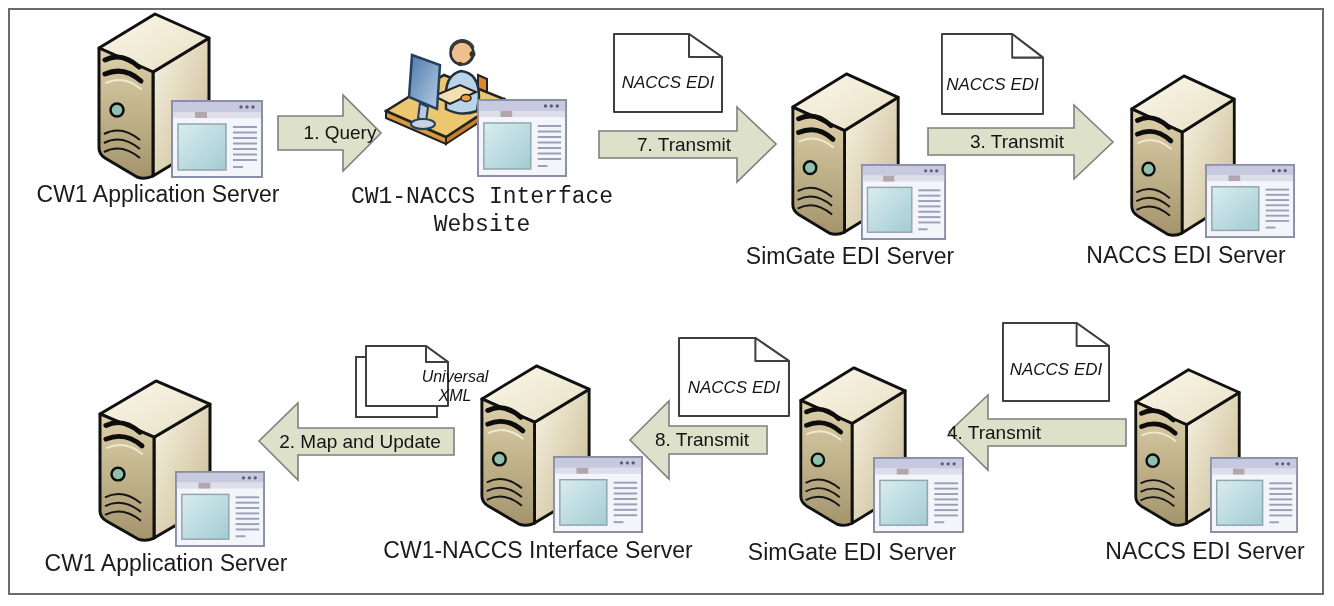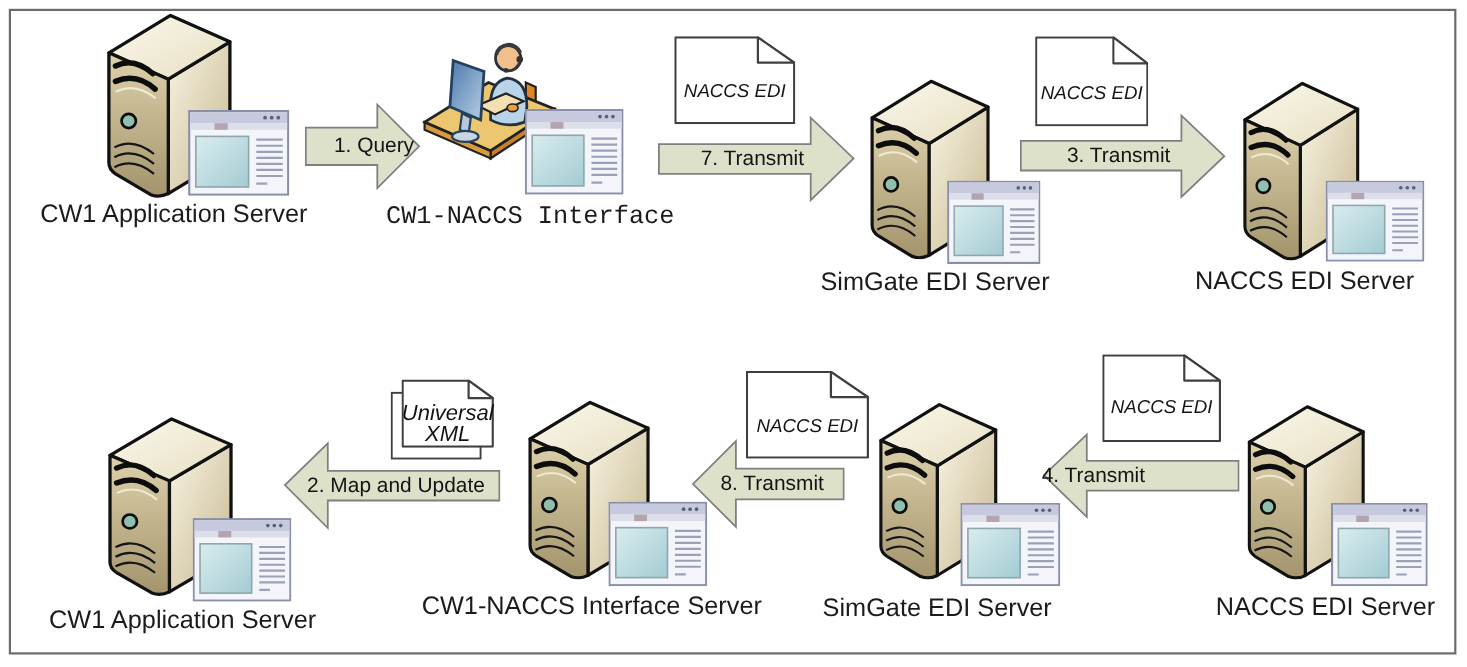--- a/index.html
+++ b/index.html
@@ -13,21 +13,21 @@
   }
   .node-label.two-line{text-align:center;line-height:28px;font-family:Liberation Mono, monospace;}
   .arrow-label{
     position:absolute;display:flex;align-items:center;justify-content:center;
     font-size:19px;color:#141414;white-space:nowrap;pointer-events:none;
   }
   .doc-label{
     position:absolute;display:flex;flex-direction:column;align-items:center;justify-content:center;
     font-size:17px;color:#141414;white-space:nowrap;line-height:20px;pointer-events:none;font-style:italic;
   }
-  .doc-label.small{font-size:20px;line-height:19px;}
+  .doc-label.small{font-size:16px;line-height:19px;padding-left:48px;}
   .arrowshape{fill:#dde1ca;stroke:#7f7f7f;stroke-width:1.6;stroke-linejoin:miter;}
   svg{display:block;}
   .defs-holder{position:absolute;width:0;height:0;overflow:hidden;}
 </style>
 </head>
 <body>
 
 <div class="canvas">
   <div class="frame"></div>
 
@@ -141,20 +141,21 @@
 
   <div>
     <svg class="abs" style="left:384px;top:35px;width:122px;height:118px" viewBox="0 0 122 118" preserveAspectRatio="none">
         <use href="#workstation"></use>
       </svg>
     <svg class="abs" style="left:477px;top:99px;width:90px;height:78px" viewBox="0 0 92 78" preserveAspectRatio="none">
         <use href="#browser-window"></use>
       </svg>
     <div class="node-label two-line" style="left:482px;top:183px">
       <div>CW1-NACCS Interface</div>
+      <div>Website</div>
     </div>
   </div>
 
   <div>
     <svg class="abs" style="left:613px;top:33px;width:110px;height:80px" viewBox="0 0 110 80" preserveAspectRatio="none">
         <use href="#document-note"></use>
       </svg>
     <div class="doc-label" style="left:613px;top:63px;width:110px;height:40px">NACCS EDI</div>
   </div>
 

